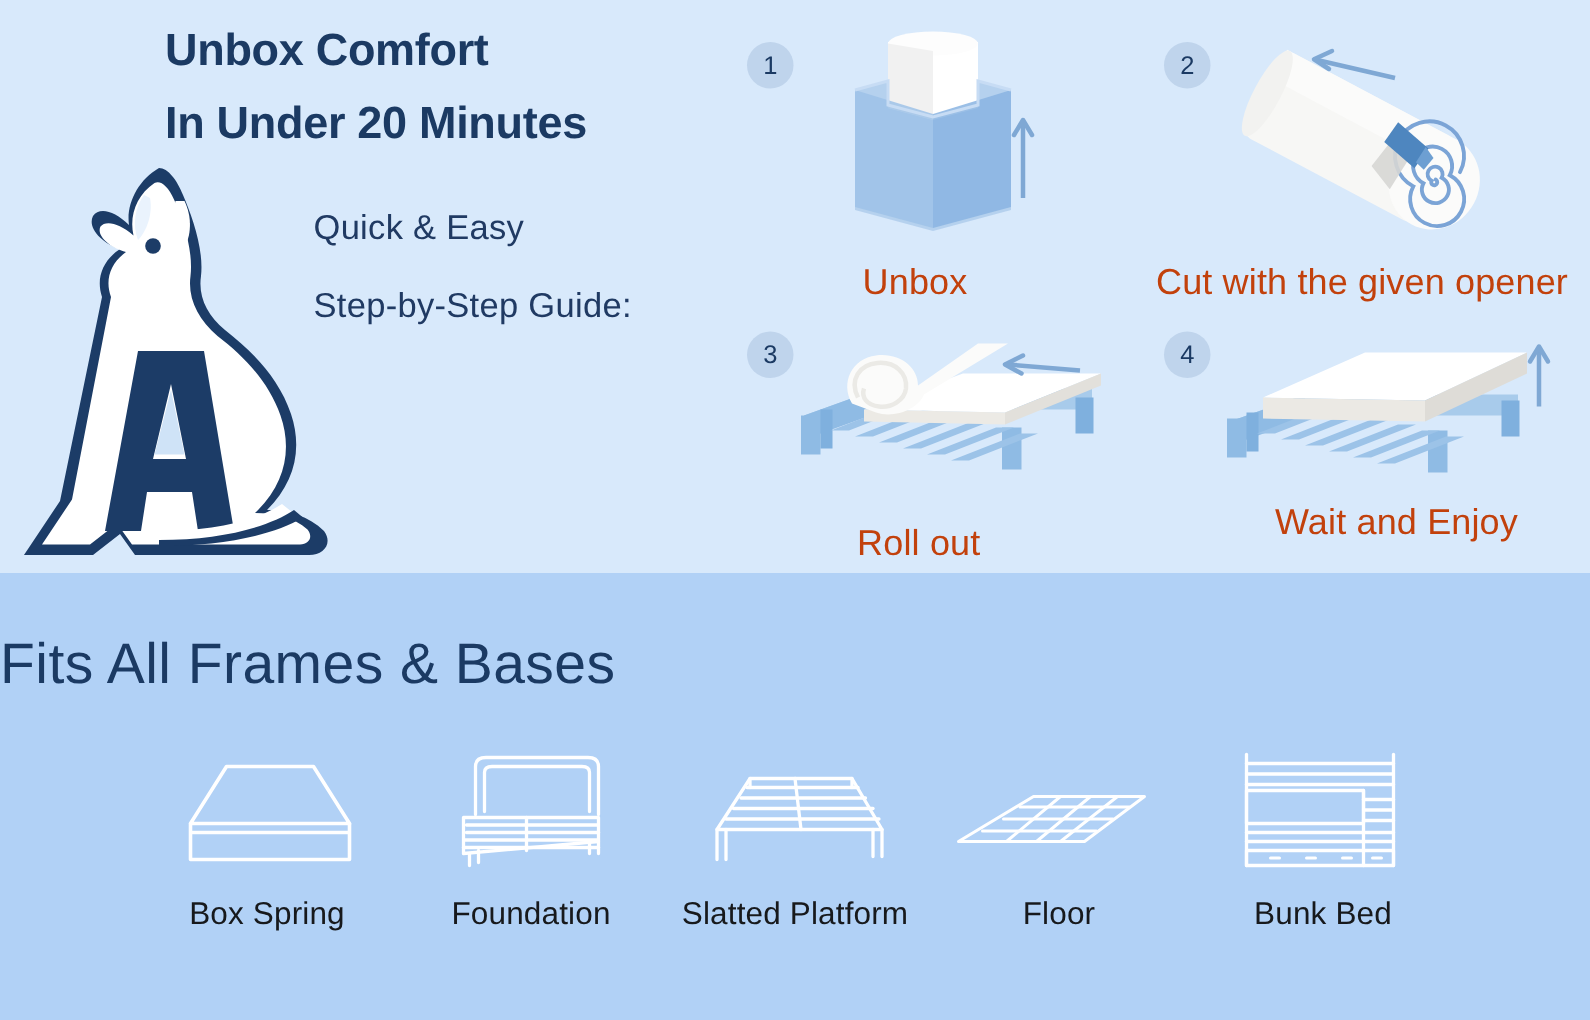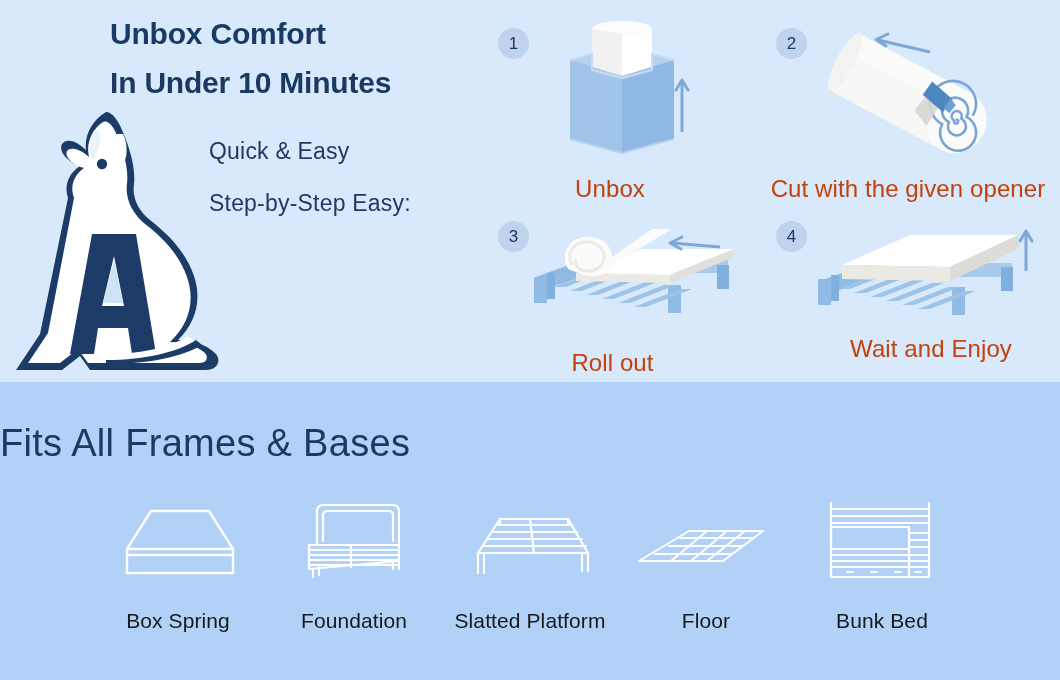--- a/index.html
+++ b/index.html
@@ -77,39 +77,39 @@
   }
   .bases{
     position:absolute;left:0;top:110px;width:1060px;height:170px;
     display:flex;justify-content:center;align-items:flex-start;
   }
   .base{
     width:176px;display:flex;flex-direction:column;align-items:center;
   }
   .base .icon{height:105px;display:flex;align-items:center;justify-content:center;}
   .base .label{
-    margin-top:12px;color:#17191c;font-size:21px;white-space:nowrap;
+    margin-top:1px;color:#17191c;font-size:21px;white-space:nowrap;
     letter-spacing:.1px;
   }
 </style>
 </head>
 <body>
 
 <div class="page">
 
   <div class="top-panel">
 
     <div class="headline">
       <span class="l1">Unbox Comfort</span>
-      <span class="l2">In Under 10 Minutes</span>
+      <span class="l2">In Under 20 Minutes</span>
     </div>
 
     <div class="subline">
       <span>Quick &amp; Easy</span>
-      <span>Step-by-Step Easy:</span>
+      <span>Step-by-Step Guide:</span>
     </div>
 
     <div class="logo">
       <svg width="240" height="268" viewBox="0 0 240 268">
 
         <path d="M96 8 C82 16 74 32 76 46 C66 36 56 34 52 40 C48 48 58 58 70 62
                  C58 70 54 82 58 94 L30 230 L6 266 L52 266 L70 252 L80 266 L196 266
                  C206 266 212 258 206 250 C196 240 182 236 168 236
                  C186 218 192 196 184 172 C176 148 158 130 140 116
                  C128 106 122 94 124 80 C126 62 118 40 112 26 C108 16 102 8 96 8 Z" fill="#1c3c67"></path>

